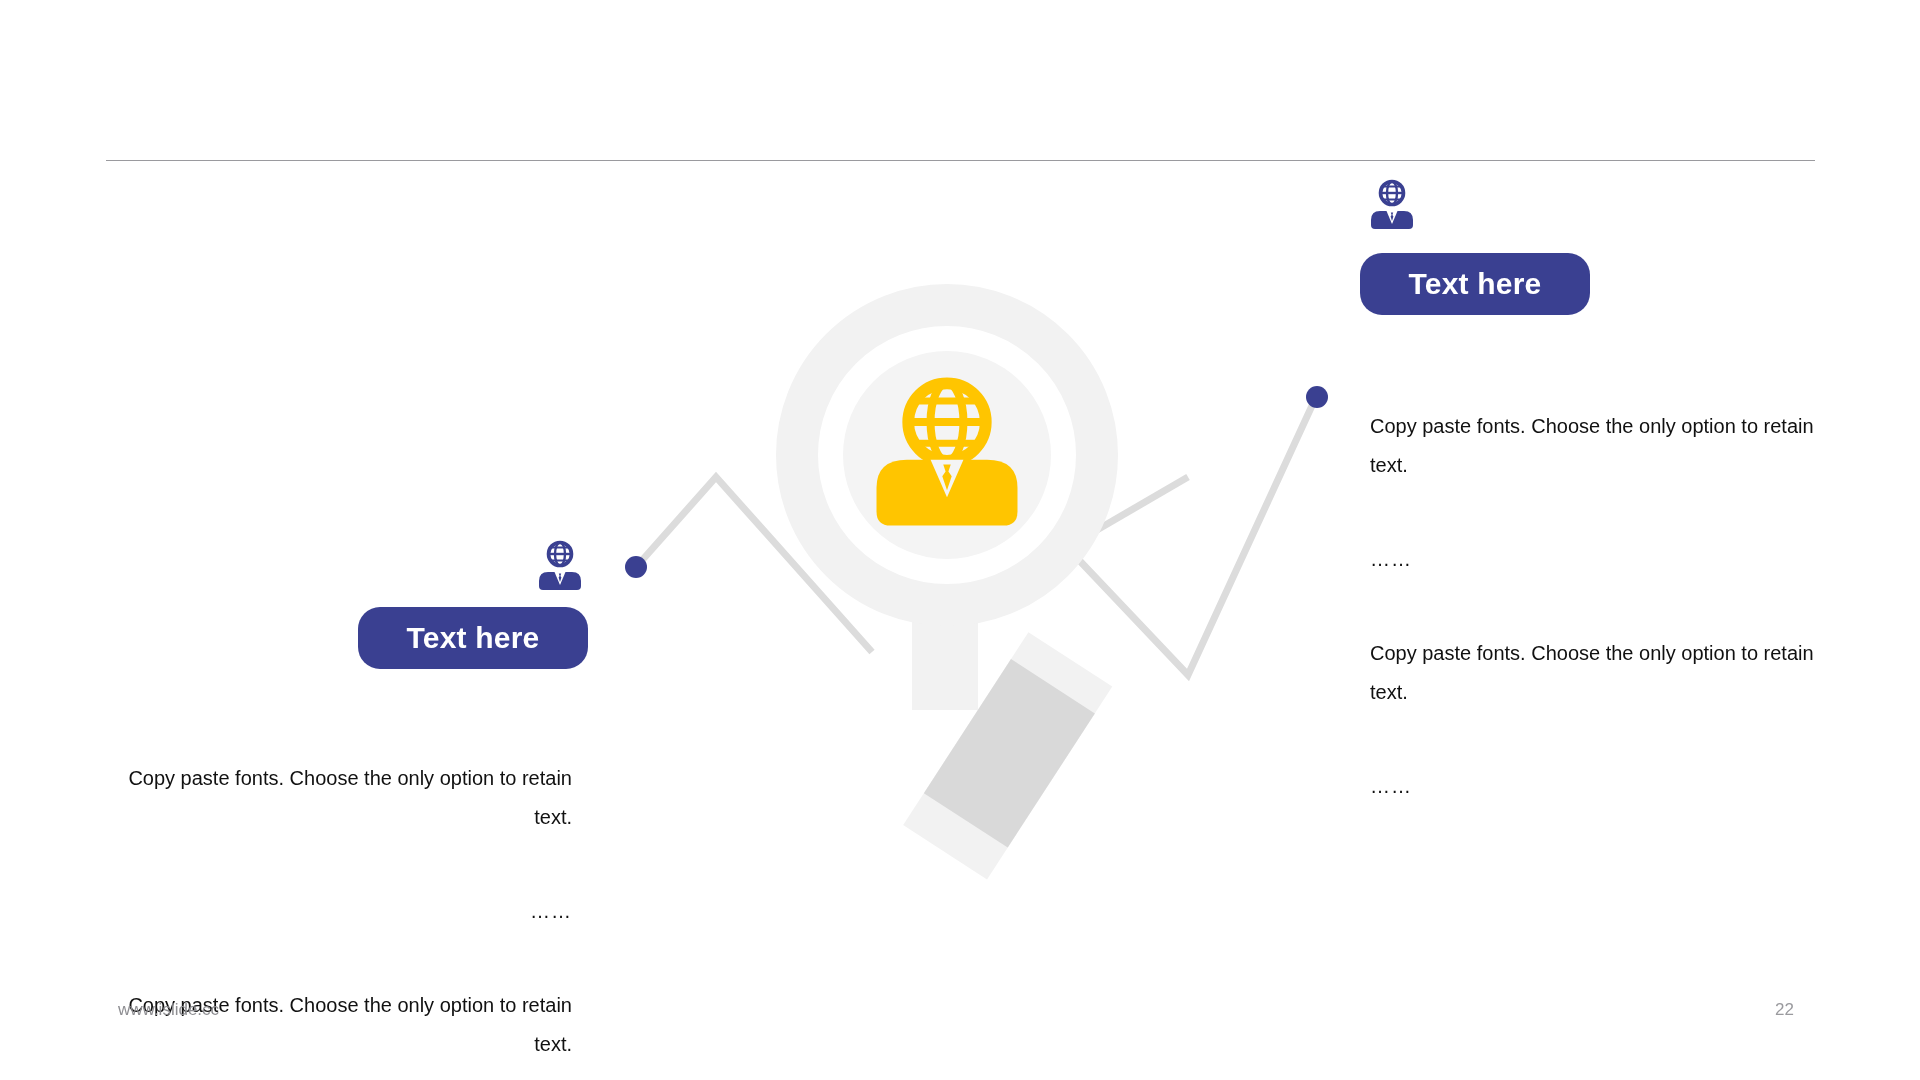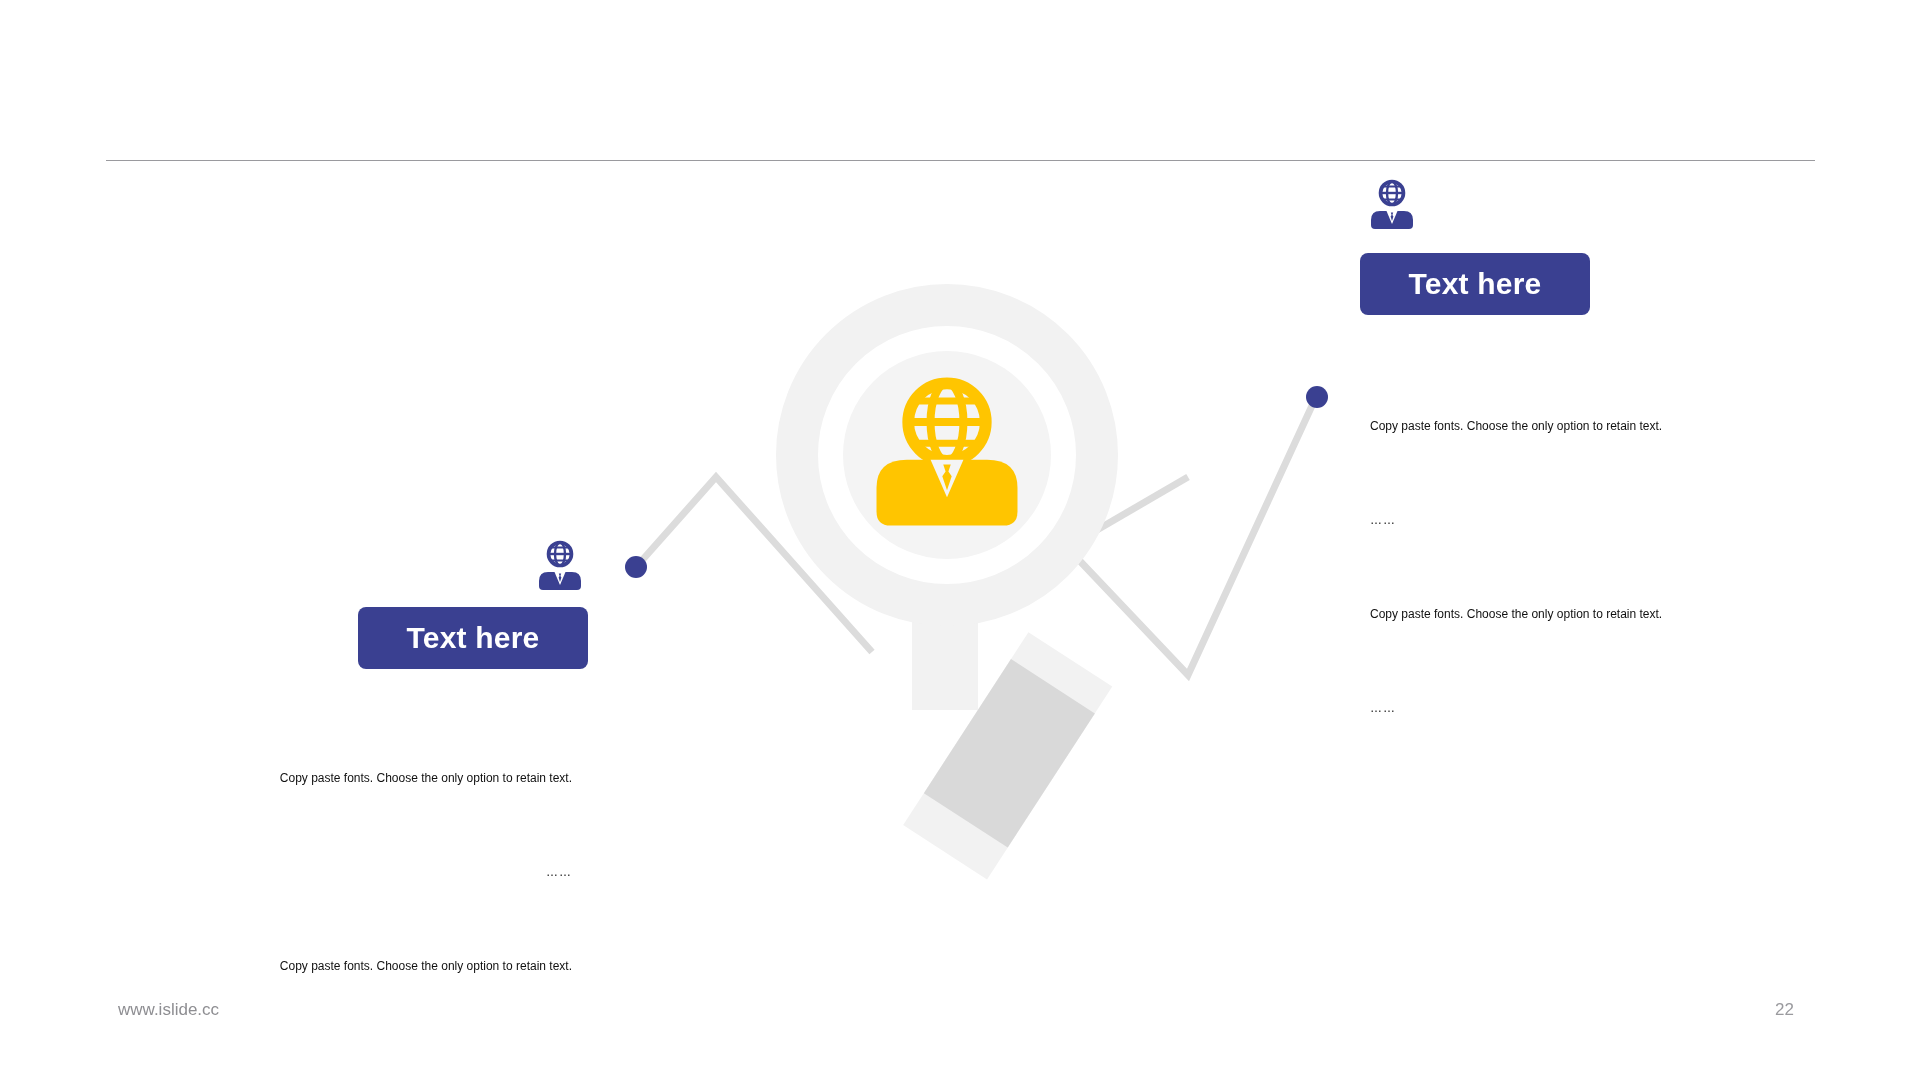--- a/index.html
+++ b/index.html
@@ -38,21 +38,21 @@
     left: 0;
     top: 0;
     width: 1920px;
     height: 1080px;
     pointer-events: none;
   }
 
   
   .pill {
     position: absolute;
-    border-radius: 8px;
+    border-radius: 22px;
     display: flex;
     align-items: center;
     box-sizing: border-box;
   }
   .pill-label {
     font-size: 30px;
     font-weight: bold;
     color: #ffffff;
     letter-spacing: 0.2px;
     white-space: nowrap;
@@ -80,21 +80,21 @@
     position: absolute;
     width: 54px;
     height: 52px;
   }
   .person-icon.left  { left: 533px; top: 540px; }
   .person-icon.right { left: 1365px; top: 179px; }
 
   
   .copy {
     position: absolute;
-    font-size: 12px;
+    font-size: 20px;
     line-height: 39px;
     color: #111111;
     white-space: pre-line;
   }
   .copy-left {
     left: 100px;
     top: 720px;
     width: 472px;
     text-align: right;
   }

